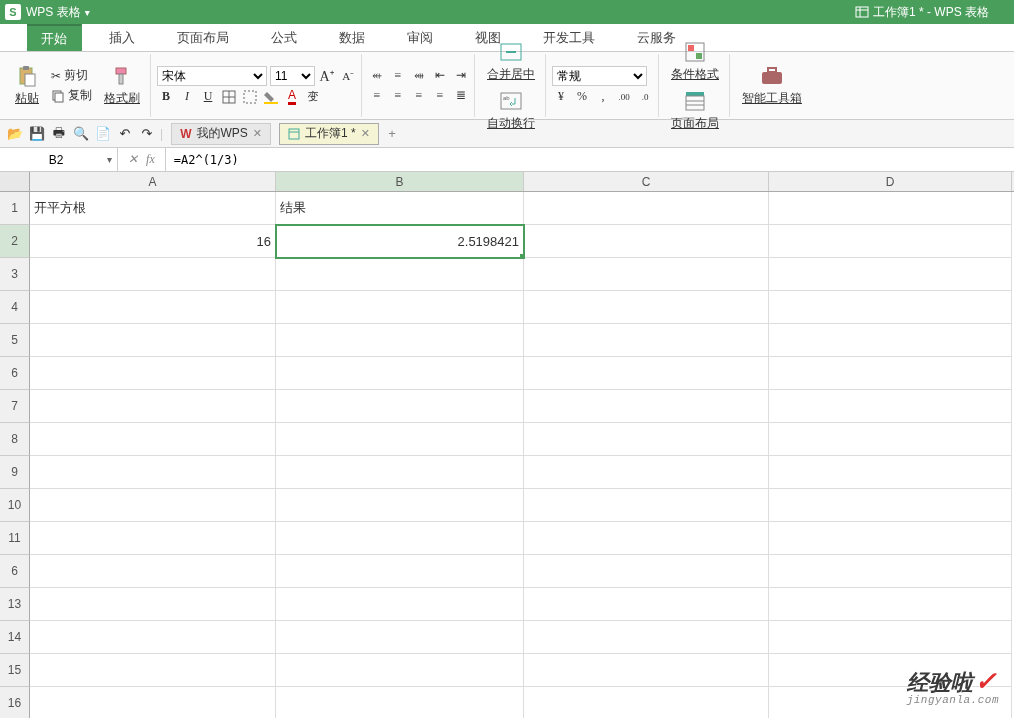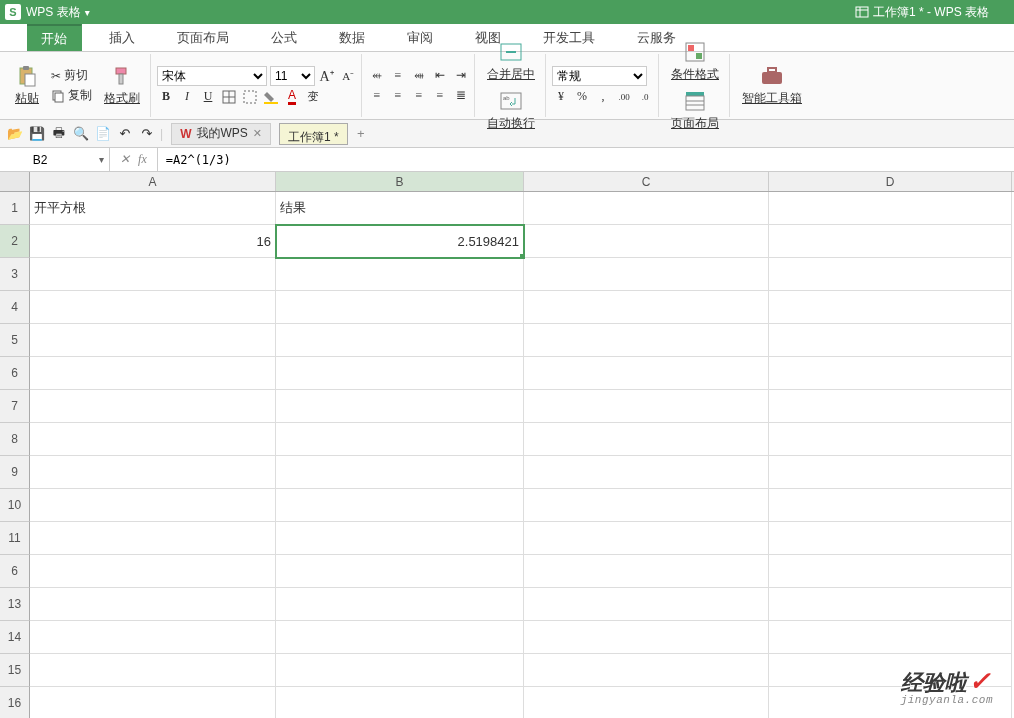--- a/index.html
+++ b/index.html
@@ -25,25 +25,25 @@
 .small-btn { display: flex; align-items: center; gap: 3px; padding: 1px 3px; cursor: pointer; font-size: 12px; white-space: nowrap; }
 select.ribbon-sel { height: 20px; font-size: 12px; border: 1px solid #ccc; background: #fff; }
 .font-sel { width: 110px; }
 .size-sel { width: 45px; }
 .fmt-sel { width: 95px; }
 .ribbon-iconbtn { width: 18px; height: 18px; display: inline-flex; align-items: center; justify-content: center; border: 1px solid transparent; cursor: pointer; font-family: serif; }
 
 .qat-bar { height: 28px; background: #f5f5f5; border-bottom: 1px solid #ccc; display: flex; align-items: center; padding: 0 6px; gap: 4px; }
 .qat-icon { width: 18px; height: 18px; display: inline-flex; align-items: center; justify-content: center; cursor: pointer; font-size: 13px; }
 .doc-tab { display: flex; align-items: center; height: 22px; padding: 0 8px; border: 1px solid #ccc; background: #e8e8e8; margin-left: 4px; font-size: 12px; gap: 5px; }
-.doc-tab.active { background: #f5f5d5; border-color: #aaa; flex-direction: column; }
+.doc-tab.active { background: #f5f5d5; border-color: #aaa; }
 .tab-close { color: #888; cursor: pointer; font-size: 11px; }
 
 .formula-bar { height: 24px; border-bottom: 1px solid #ccc; display: flex; align-items: stretch; background: #fff; }
-.name-box { width: 110px; border-right: 1px solid #ccc; display: flex; align-items: center; padding: 0 5px; }
+.name-box { width: 102px; border-right: 1px solid #ccc; display: flex; align-items: center; padding: 0 5px; margin-left: 16px; }
 .name-box input { border: none; width: 70px; font-size: 12px; text-align: center; outline: none; }
 .name-box .dd { margin-left: auto; color: #666; font-size: 10px; }
 .fb-btns { display: flex; align-items: center; gap: 8px; padding: 0 10px; border-right: 1px solid #ccc; }
 .fb-btn { color: #888; cursor: pointer; font-style: italic; font-family: serif; }
 .formula-input { flex: 1; border: none; padding: 0 8px; font-size: 12px; font-family: SimSun, monospace; outline: none; }
 
 .grid-container { position: relative; height: 548px; overflow: hidden; }
 .col-headers { display: flex; height: 20px; border-bottom: 1px solid #aaa; background: #f0f0f0; }
 .corner { width: 30px; border-right: 1px solid #aaa; background: #e8e8e8; }
 .col-h { border-right: 1px solid #ccc; display: flex; align-items: center; justify-content: center; font-size: 12px; color: #555; background: #f0f0f0; }
@@ -51,21 +51,21 @@
 .row-area { display: flex; flex-direction: column; }
 .row { display: flex; height: 33px; }
 .row-h { width: 30px; border-right: 1px solid #aaa; border-bottom: 1px solid #ccc; display: flex; align-items: center; justify-content: center; font-size: 12px; color: #555; background: #f0f0f0; }
 .row-h.selected { background: #d5e5d5; }
 .cell { border-right: 1px solid #ddd; border-bottom: 1px solid #ddd; padding: 2px 4px; font-size: 13px; font-family: SimSun, sans-serif; display: flex; align-items: center; overflow: hidden; }
 .cell.num { justify-content: flex-end; }
 .cell.active { outline: 2px solid #4a9e5c; outline-offset: -1px; position: relative; z-index: 5; }
 .cell.active::after { content: ''; position: absolute; bottom: -3px; right: -3px; width: 6px; height: 6px; background: #4a9e5c; }
 .col-a { width: 246px; } .col-b { width: 248px; } .col-c { width: 245px; } .col-d { width: 243px; }
 
-.watermark { position: absolute; right: 21px; bottom: 12px; font-family: cursive, "Comic Sans MS"; font-style: italic; }
+.watermark { position: absolute; right: 15px; bottom: 12px; font-family: cursive, "Comic Sans MS"; font-style: italic; }
 .watermark .line1 { font-size: 22px; font-weight: bold; color: #3a3a3a; text-shadow: 1px 1px 0 #fff, -1px -1px 0 #fff; }
 .watermark .check { color: #e03030; font-size: 26px; font-weight: bold; margin-left: 2px; }
 .watermark .line2 { font-size: 11px; color: #888; letter-spacing: 0.5px; margin-top: -4px; font-family: Liberation Mono, monospace; }
 
 svg { display: block; }
 </style>
 </head>
 <body>
 
 <div class="title-bar">

